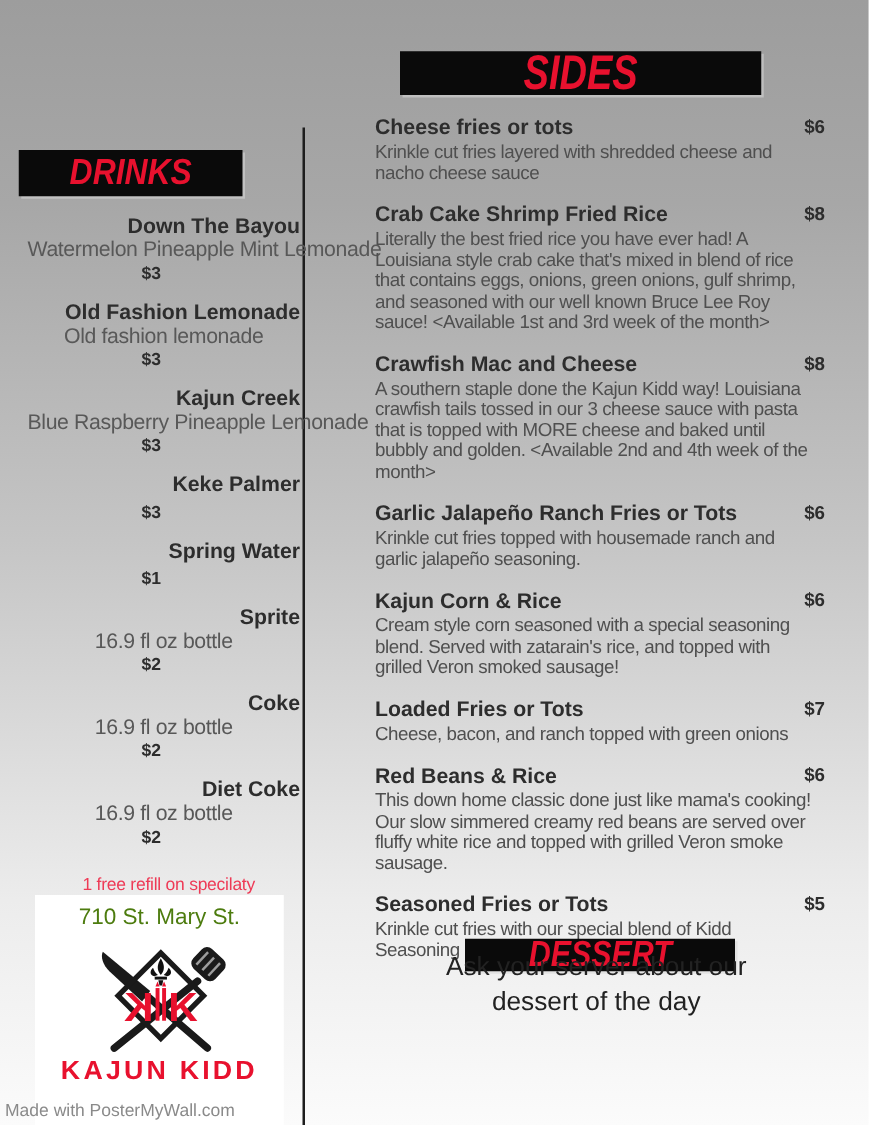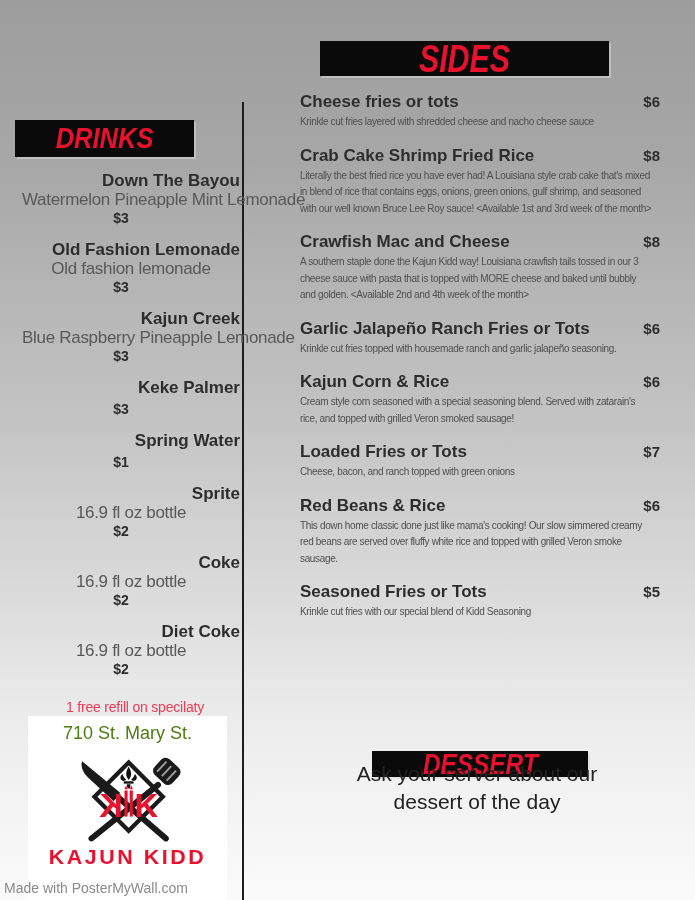--- a/index.html
+++ b/index.html
@@ -36,21 +36,21 @@
   .address-line{font-size:18px;color:#4d7c0f;line-height:28px;}
   .address-line:first-child{padding-top:3px;}
   .logo-svg{display:block;margin:0 auto;width:160px;height:98px;}
   .logo-text{font-size:21px;font-weight:bold;color:#e8112e;letter-spacing:2.5px;line-height:24px;transform:scaleX(1.02);}
 
   
   .sides-list{position:absolute;left:300px;top:90px;width:360px;}
   .side-item{position:relative;margin-bottom:13px;padding-right:34px;}
   .side-name{font-size:17px;font-weight:bold;color:#2d2d2d;line-height:23px;}
   .side-price{position:absolute;right:0;top:3px;font-size:15px;font-weight:bold;color:#2d2d2d;}
-  .side-desc{font-size:10px;color:#4f4f4f;line-height:16.5px;letter-spacing:-.35px;width:352px;margin-top:1px;}
+  .side-desc{font-size:15px;color:#4f4f4f;line-height:16.5px;letter-spacing:-.35px;width:352px;margin-top:1px;}
 
   .dessert-text{position:absolute;left:337px;top:760px;width:280px;text-align:center;
     font-size:21px;color:#222;line-height:28px;}
 
   .watermark{position:absolute;left:4px;bottom:4px;font-size:14px;color:#8a8a8a;z-index:5;}
 </style>
 </head>
 <body>
 
 <div class="page">

